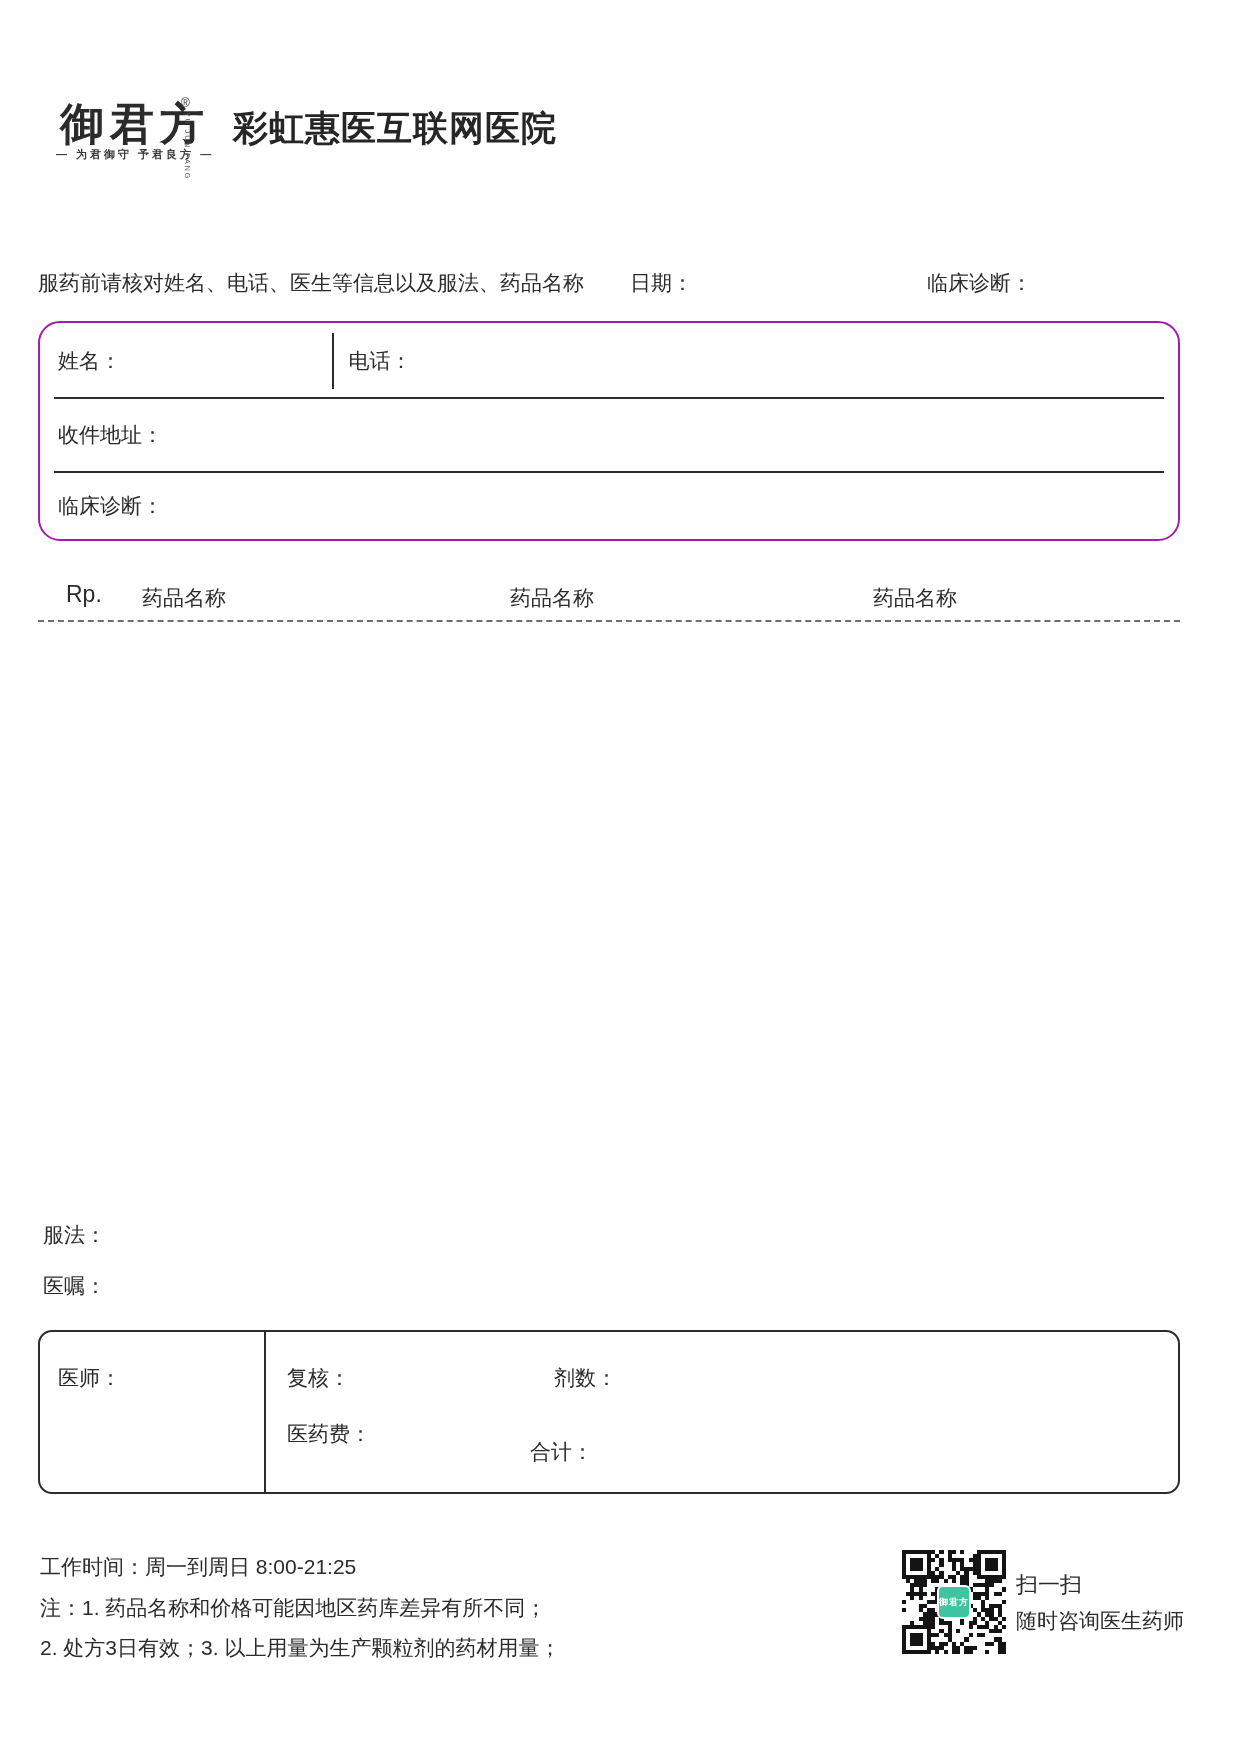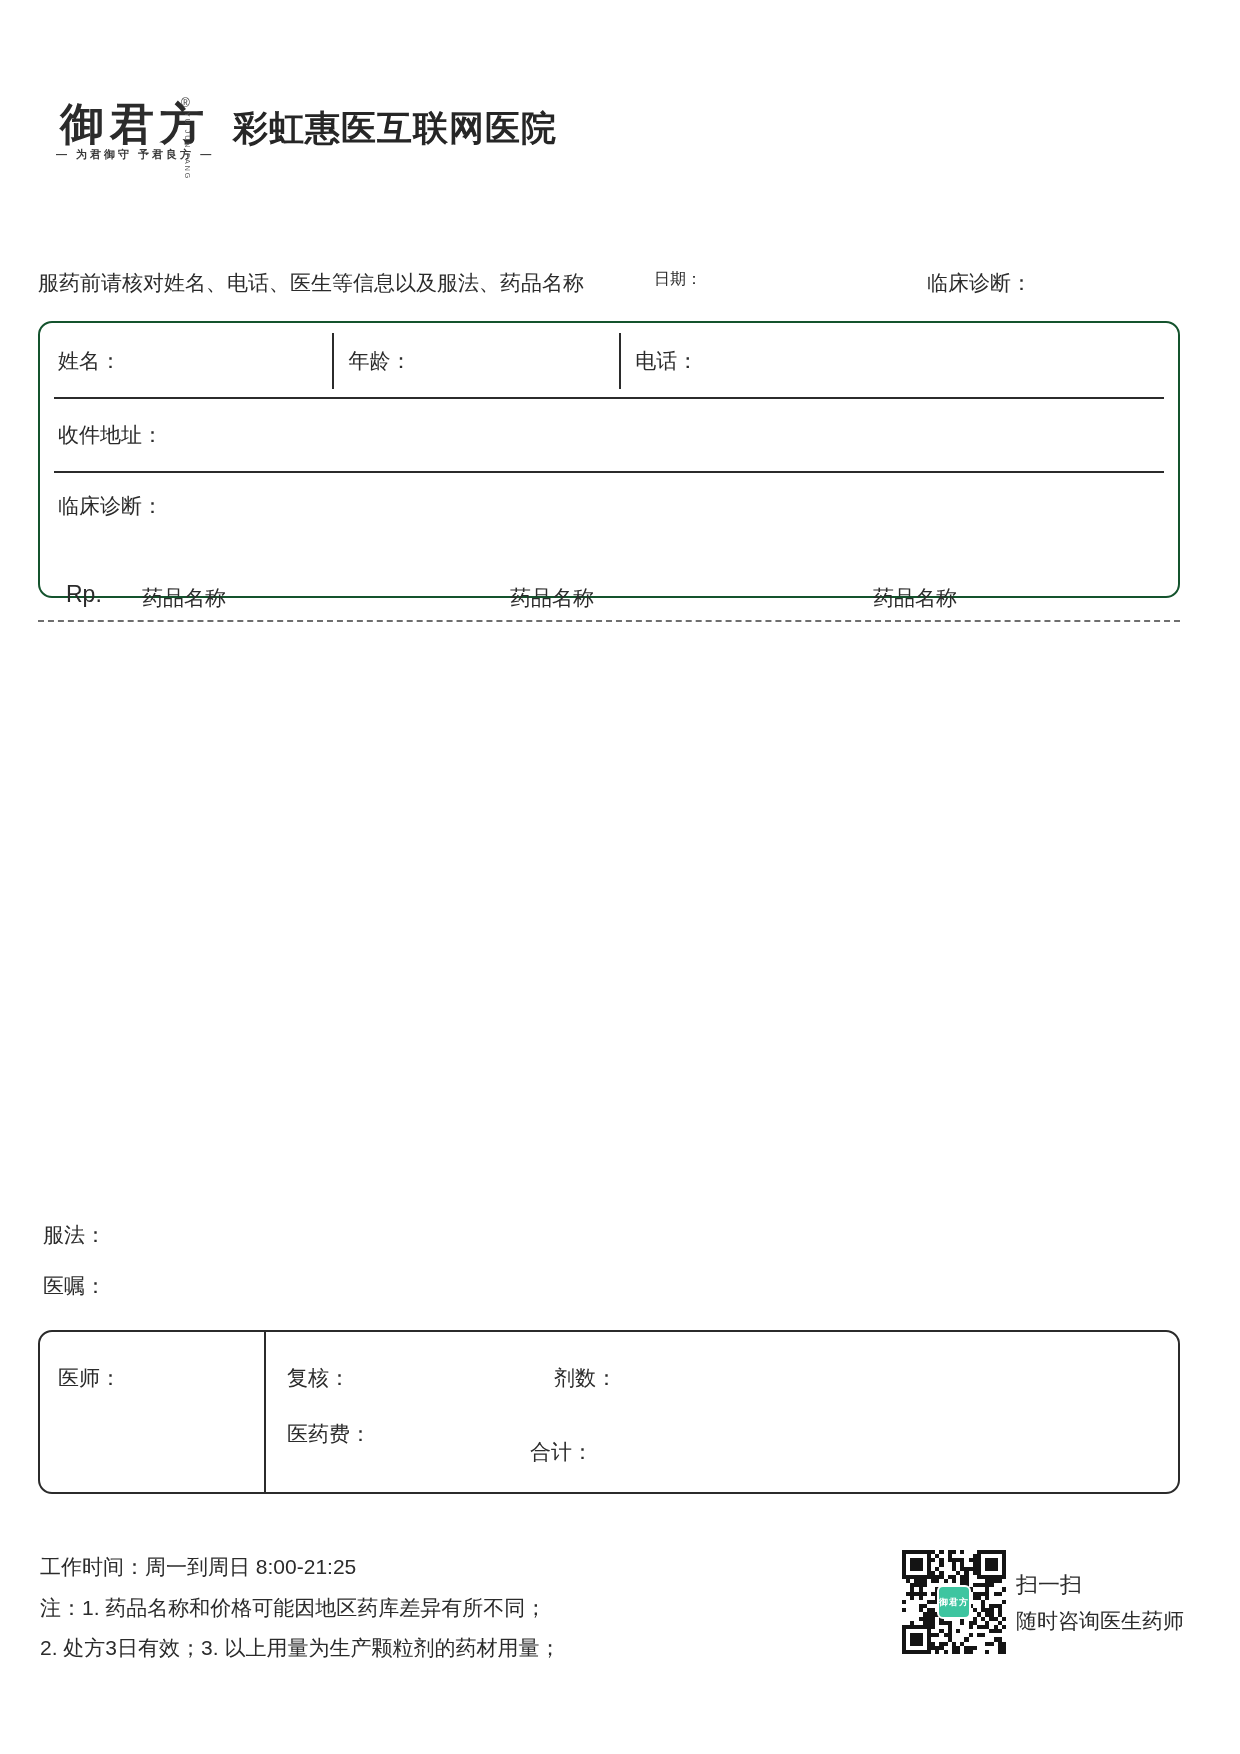--- a/index.html
+++ b/index.html
@@ -13,25 +13,25 @@
   
   .logo-name{left:60px;top:102px;font-size:44px;line-height:1;font-weight:700;
     font-family:"DejaVu Serif","Liberation Serif",serif;letter-spacing:6px}
   .logo-mark{left:181px;top:96px;font-size:12px;color:#3a3a3a}
   .logo-vert{left:184px;top:112px;writing-mode:vertical-rl;font-size:7px;letter-spacing:2px;color:#555}
   .logo-tagline{left:56px;top:147px;font-size:11px;letter-spacing:3px;font-weight:600;color:#3a3a3a}
   .hospital{left:233px;top:110px;font-size:35px;line-height:1;font-weight:800;letter-spacing:1px;color:#262626}
 
   
   .notice-text{left:38px;top:269px;font-size:21px}
-  .date-label{left:654px;top:269px;font-size:16px}
+  .date-label{left:630px;top:269px;font-size:21px}
   .rxno-label{left:927px;top:269px;font-size:21px}
 
   
-  .patient-box{left:38px;top:321px;width:1142px;height:277px;border:2px solid #14532d;border-radius:14px}
+  .patient-box{left:38px;top:321px;width:1142px;height:220px;border:2px solid #a21caf;border-radius:22px}
   .p-row1{position:absolute;left:0;top:0;width:100%;height:75px;display:flex;align-items:center}
   .p-cell{height:56px;display:flex;align-items:center;padding-left:18px;font-size:21px}
   .p-cell.c1{width:25.7%}
   .p-cell.c2{width:24.7%}
   .p-cell.c3{width:25.2%}
   .p-cell.c4{width:24.4%}
   .p-cell + .p-cell{border-left:2px solid #2b2b2b;padding-left:14px}
   .hline{position:absolute;left:14px;right:14px;border-top:2px solid #2b2b2b}
   .hline.h1{top:74px}
   .hline.h2{top:148px}
@@ -88,21 +88,20 @@
   <div class="abs logo-tagline">— 为君御守 予君良方 —</div>
   <div class="abs hospital">彩虹惠医互联网医院</div>
 
   <div class="abs notice-text">服药前请核对姓名、电话、医生等信息以及服法、药品名称</div>
   <div class="abs date-label">日期：</div>
   <div class="abs rxno-label">临床诊断：</div>
 
   <div class="abs patient-box">
     <div class="p-row1">
       <div class="p-cell c1">姓名：</div>
-      <div class="p-cell c3">年龄：</div>
       <div class="p-cell c4">电话：</div>
     </div>
     <div class="hline h1"></div>
     <div class="p-row2">收件地址：</div>
     <div class="hline h2"></div>
     <div class="p-row3">临床诊断：</div>
   </div>
 
   <div class="abs rp-label">Rp.</div>
   <div class="abs drug-col d1">药品名称</div>

